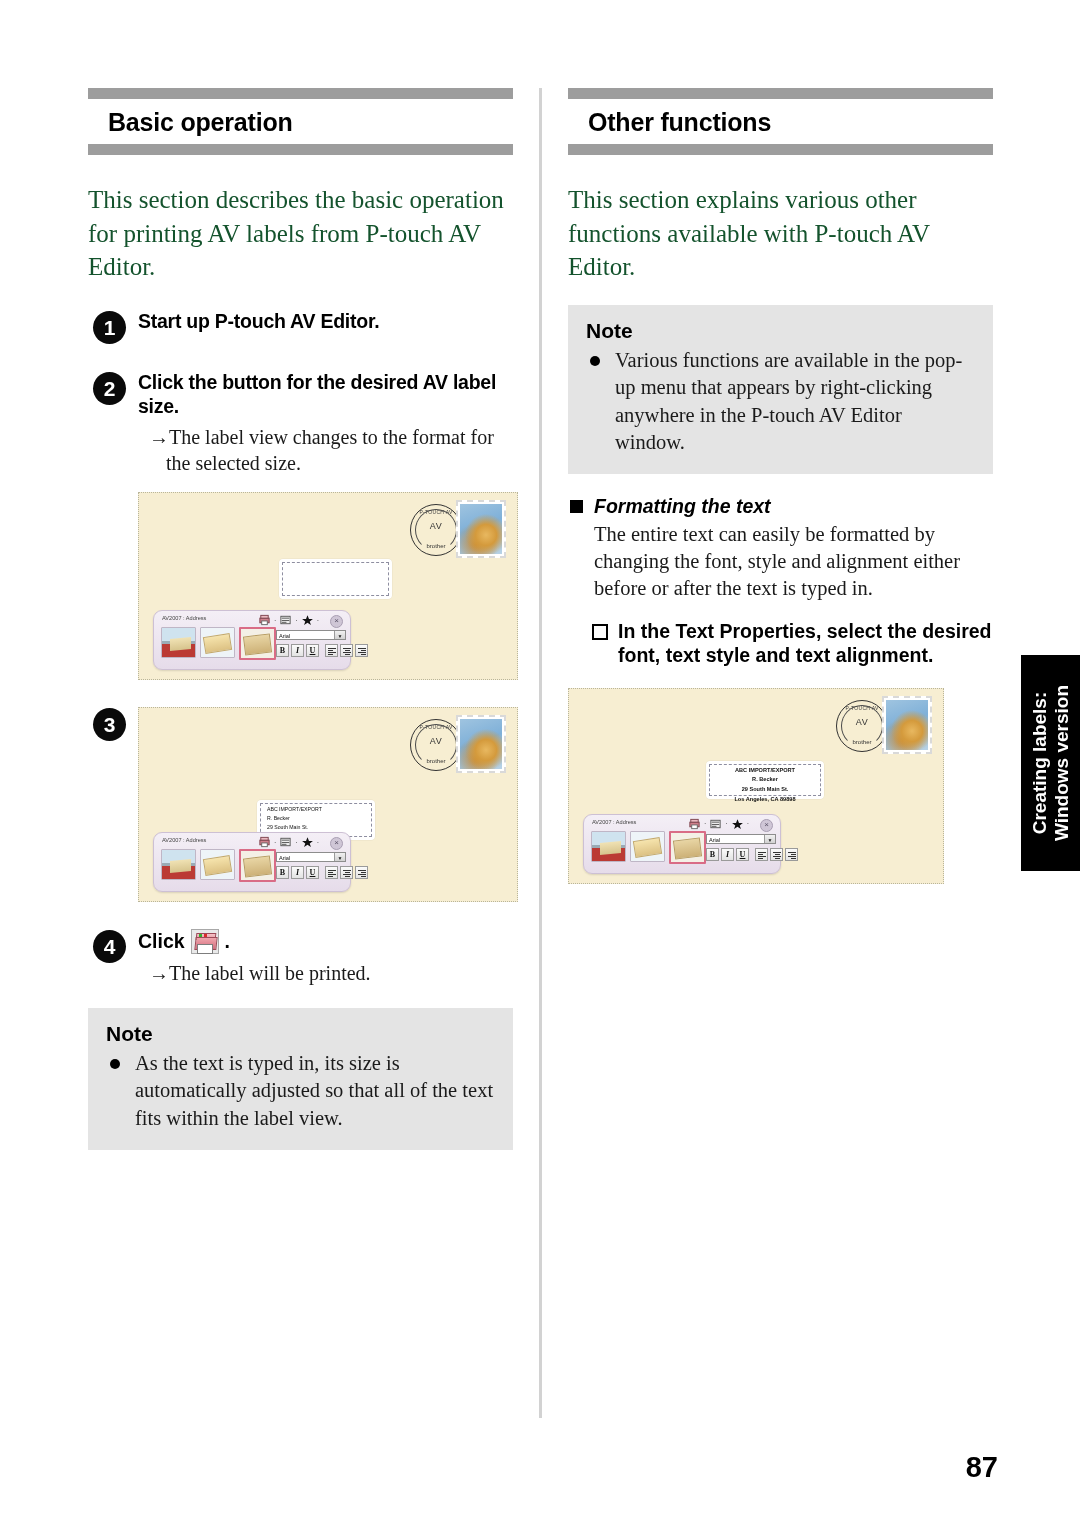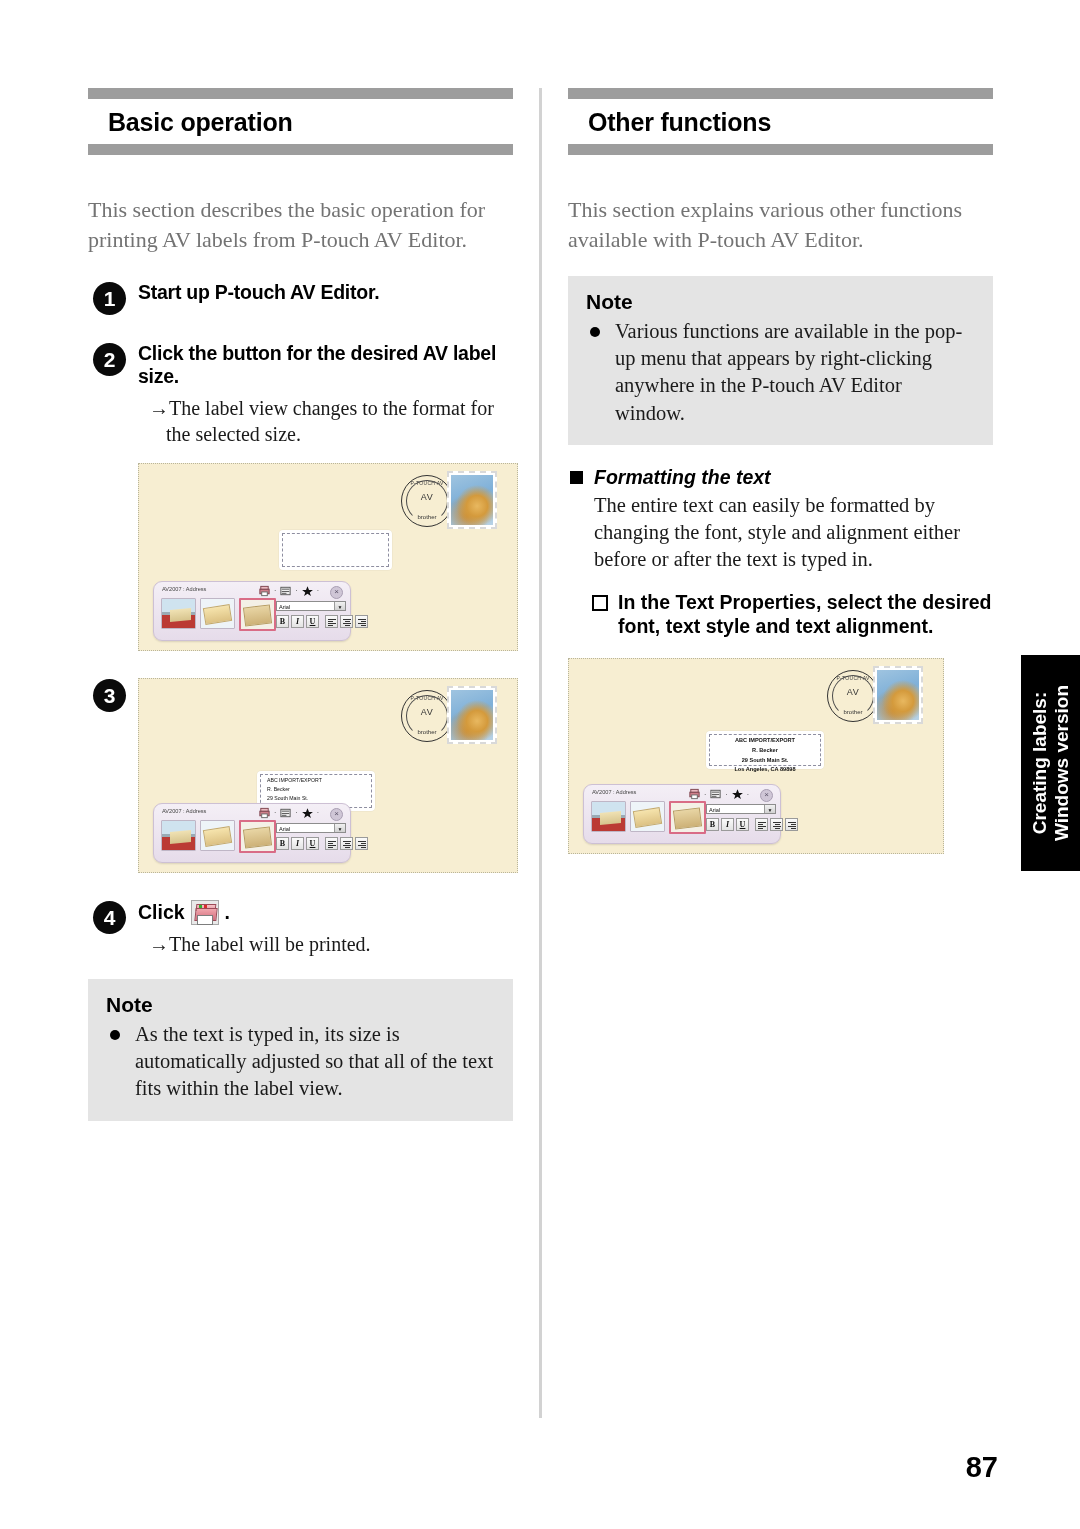--- a/index.html
+++ b/index.html
@@ -45,24 +45,24 @@
     font-weight: bold;
     font-size: 25px;
     color: #000;
     letter-spacing: -0.2px;
     padding: 10px 0 9px 20px;
     line-height: 1.05;
   }
 
   
   .intro {
-    font-size: 22px;
+    font-size: 25px;
     line-height: 1.33;
-    color: #737373;
-    margin-top: 40px;
+    color: #14532d;
+    margin-top: 28px;
     padding-right: 6px;
   }
 
   
   .step {
     position: relative;
     margin-top: 27px;
     padding-left: 50px;
     min-height: 34px;
   }
@@ -182,21 +182,21 @@
     margin-top: 16px;
     background: #f7eed2;
     border: 1px dotted #b9b59a;
     box-sizing: border-box;
     overflow: hidden;
   }
   .shot-lg { width: 380px; height: 188px; }
   .shot-rt { width: 376px; height: 196px; }
 
   
-  .stamp-group { position: absolute; right: 20px; top: 7px; width: 96px; height: 62px; }
+  .stamp-group { position: absolute; right: 11px; top: 7px; width: 96px; height: 62px; }
   .postmark {
     position: absolute; left: 0; top: 4px;
     width: 50px; height: 50px; border-radius: 50%;
     border: 1.4px solid #333;
     background: rgba(247,238,210,0.25);
   }
   .postmark .pm-arc {
     position: absolute; inset: 4px;
     border-radius: 50%;
     border: 1px solid #4a4a4a;

